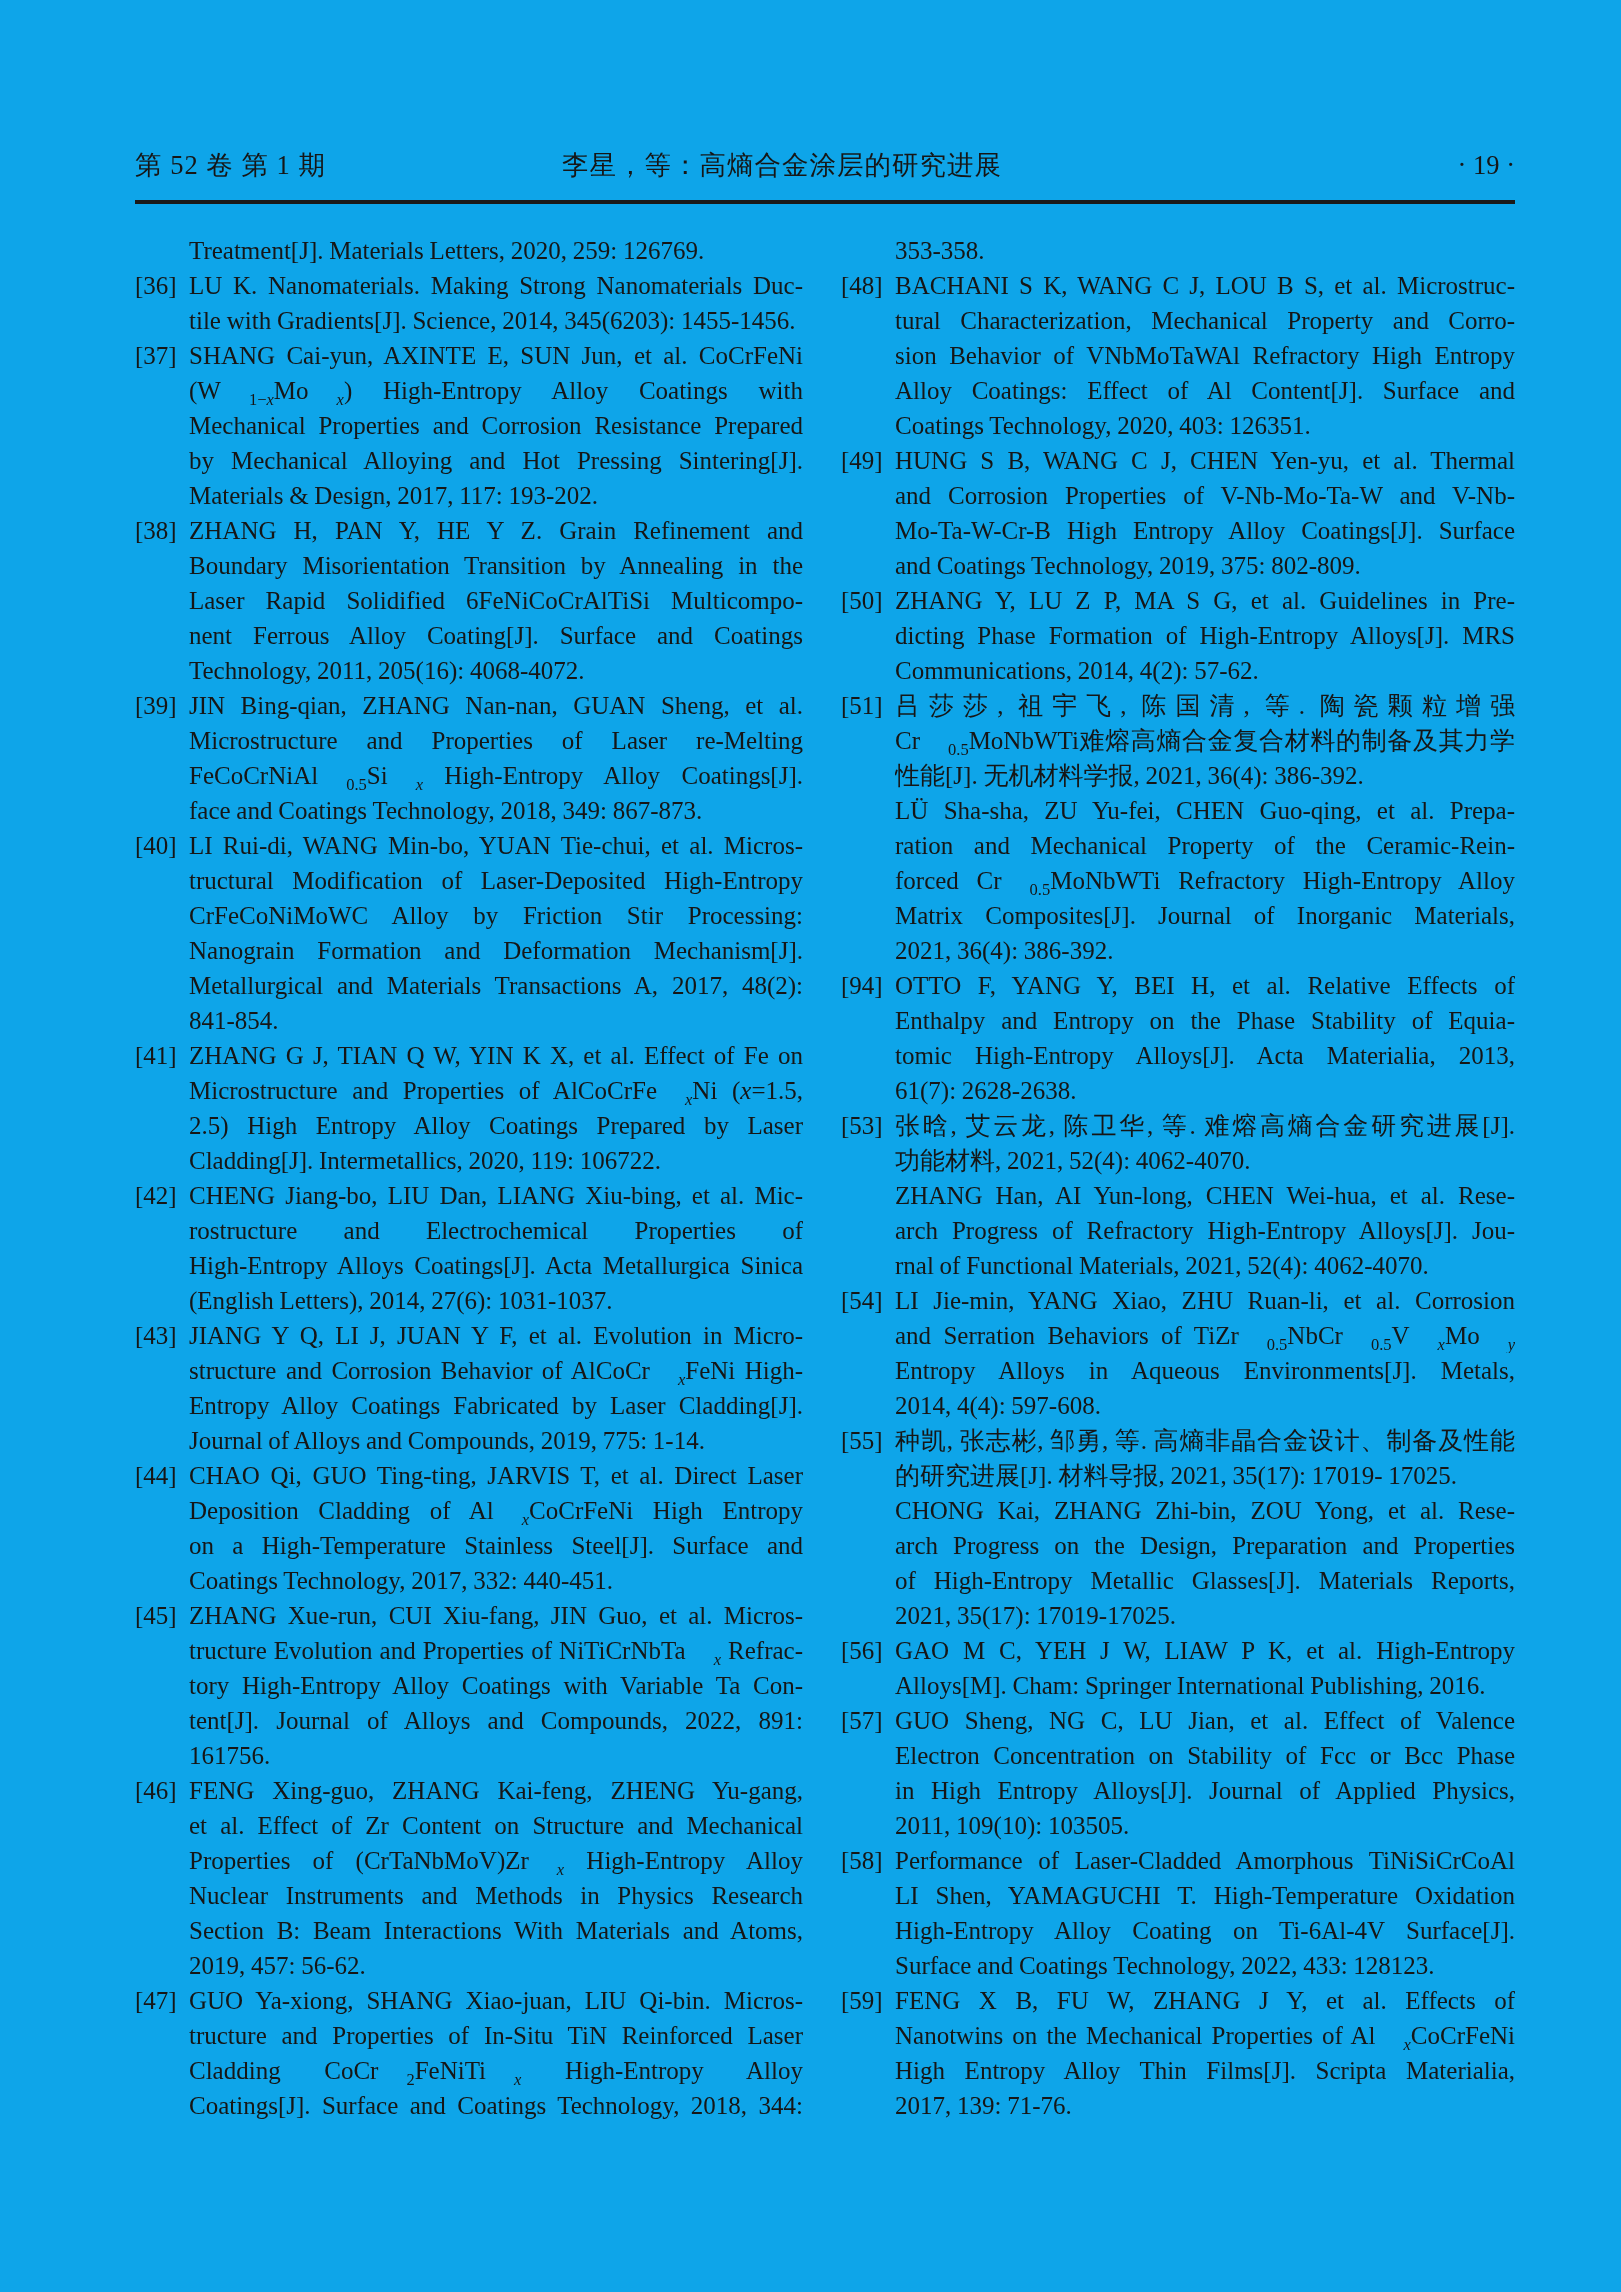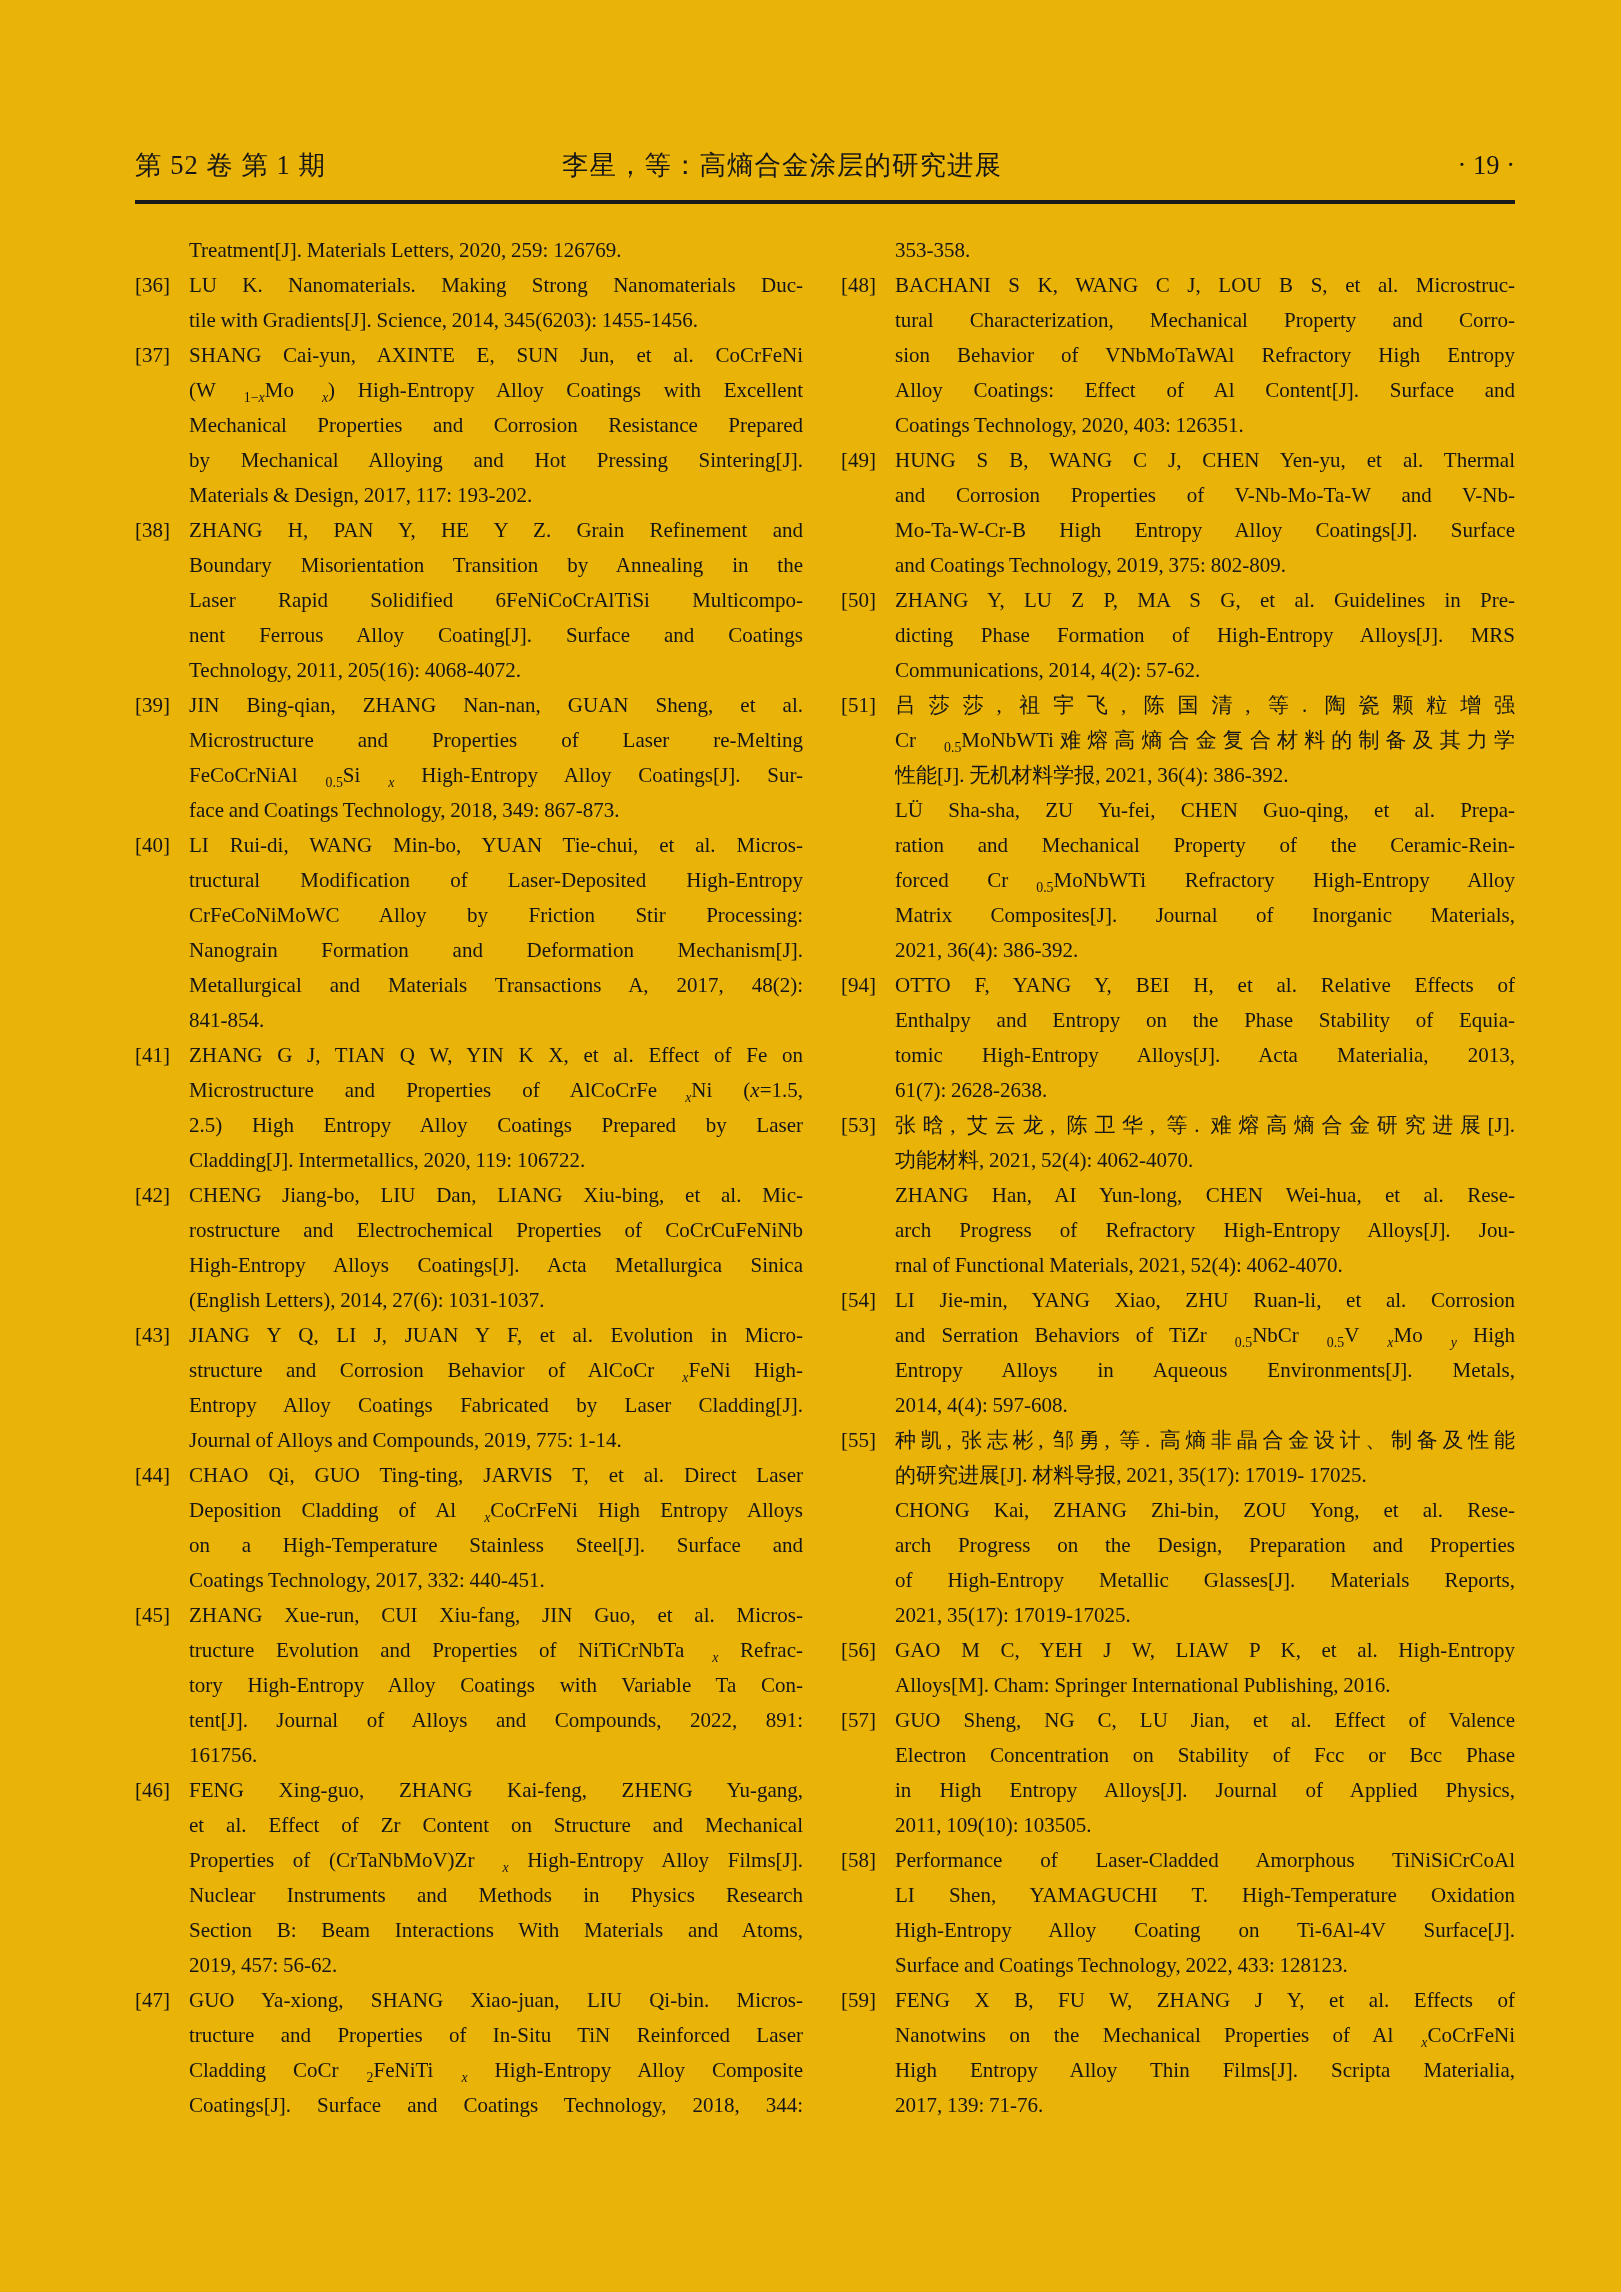--- a/index.html
+++ b/index.html
@@ -1,36 +1,36 @@
 <!DOCTYPE html>
 <html><head>
 <meta charset="utf-8">
 <style>
   html,body{margin:0;padding:0;background:#888;}
   .page{
     position:relative;
     width:1621px;height:2293px;
-    background:#eab308;
+    background:#0ea5e9;
     font-family:"Liberation Serif","DejaVu Serif",serif;
     color:#161616;
     overflow:hidden;
   }
   .page-header{
     position:absolute;left:135px;top:147px;width:1380px;
     display:grid;grid-template-columns:1fr auto 1fr;align-items:baseline;
     font-size:26.5px;white-space:nowrap;
   }
   .header-issue{justify-self:start;letter-spacing:1px;}
   .header-title{justify-self:center;transform:translateX(-43px);letter-spacing:1px;}
   .header-page{justify-self:end;}
   .header-rule{
     position:absolute;left:135px;top:200px;width:1380px;height:3.9px;
     background:#1a1a1a;
   }
-  .col{position:absolute;top:233px;font-size:21px;line-height:35px;}
+  .col{position:absolute;top:233px;font-size:25px;line-height:35px;}
   .col-left{left:135px;width:668px;}
   .col-right{left:841px;width:674px;}
   .ref{position:relative;padding-left:54px;}
   .refnum{
     position:absolute;left:0;top:0;height:35px;
   }
   .line{
     text-align:justify;
     text-align-last:justify;
     height:35px;

